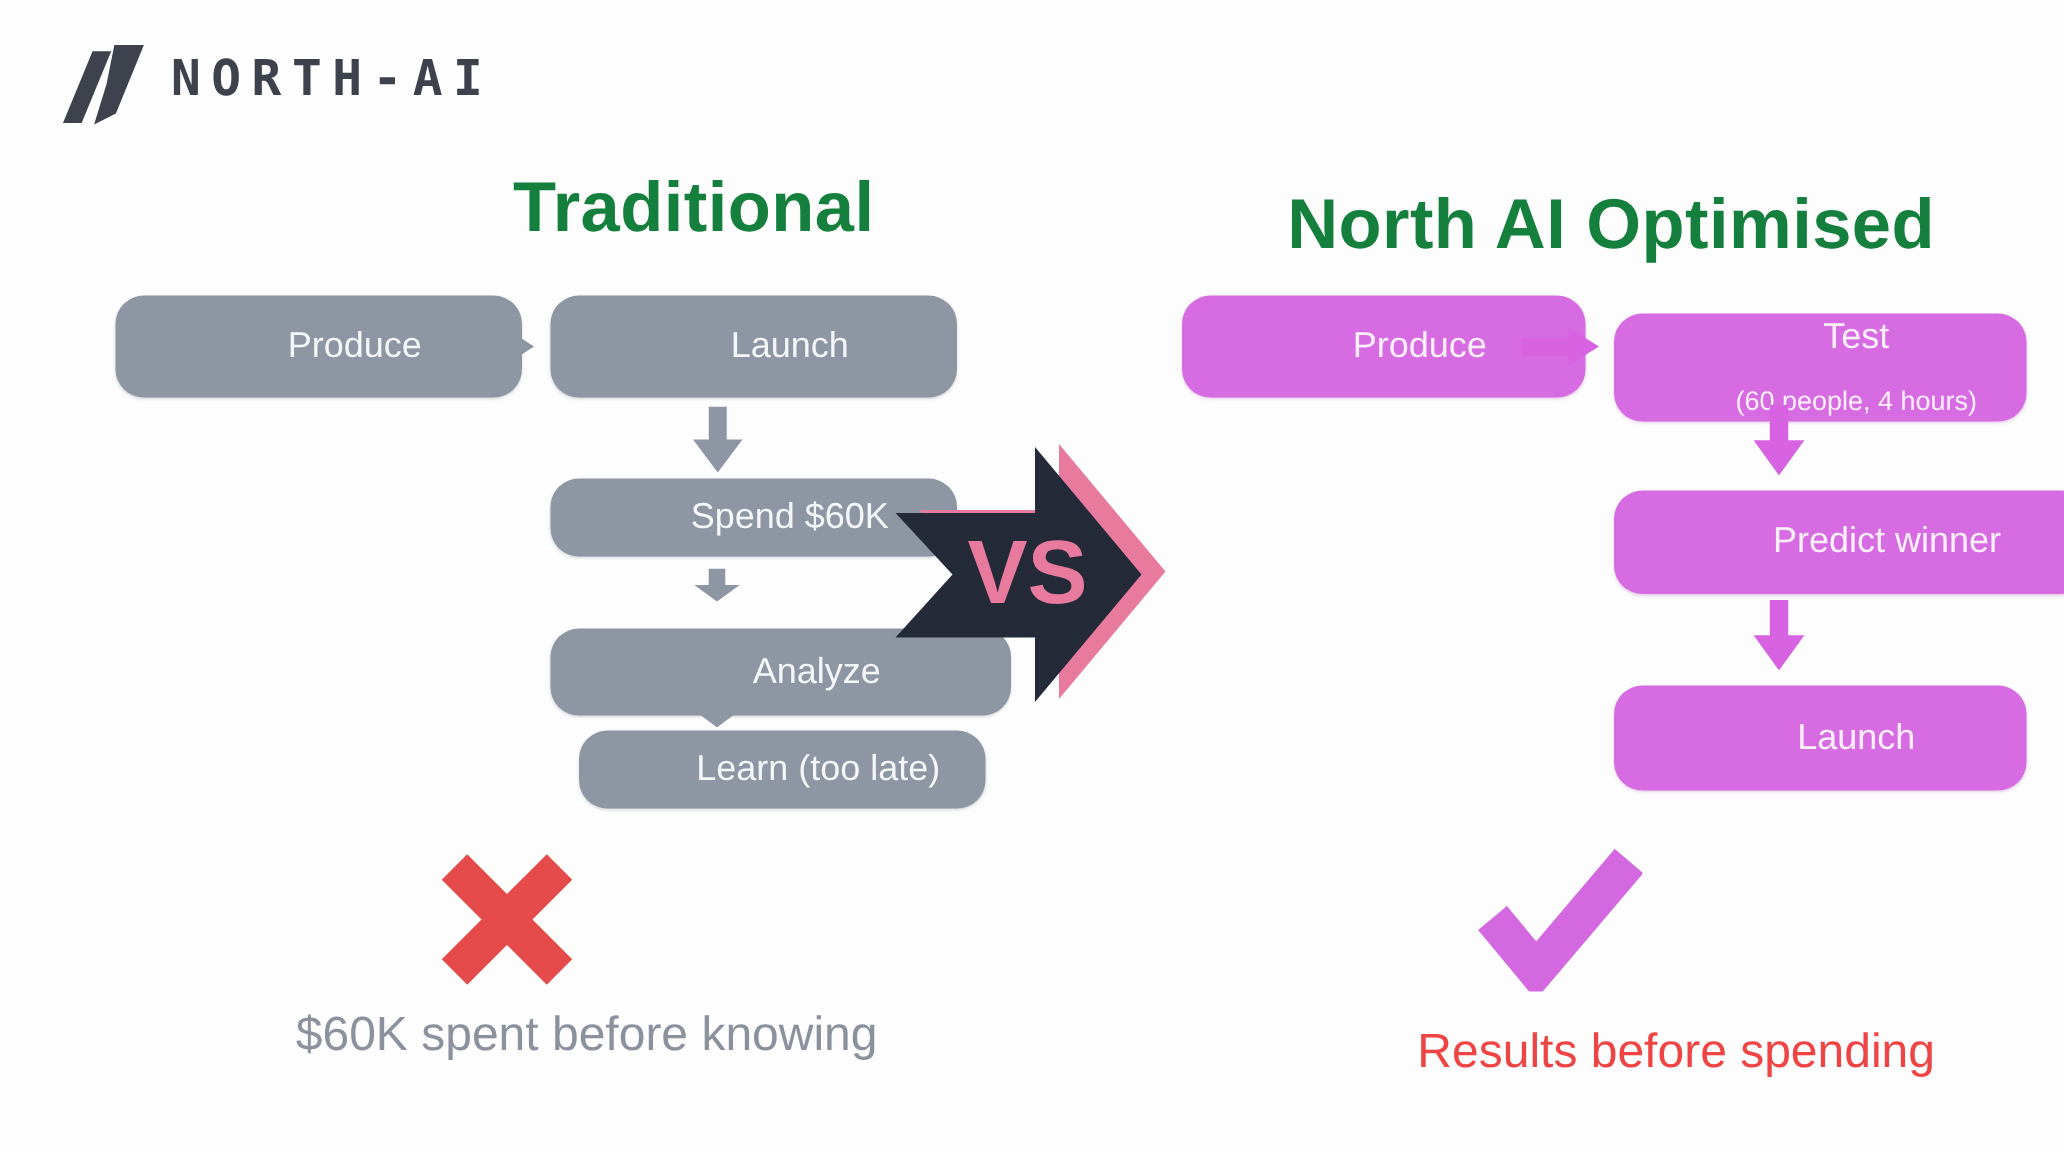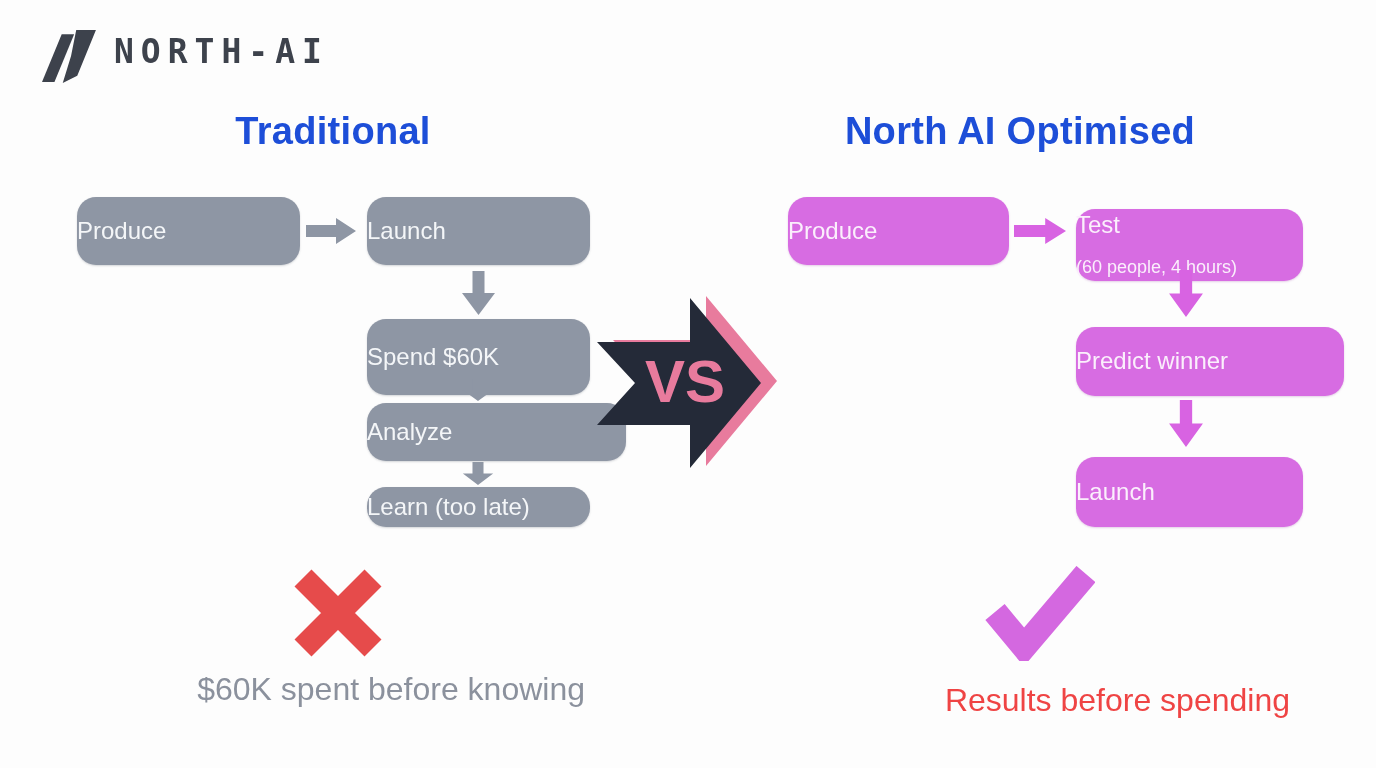--- a/index.html
+++ b/index.html
@@ -11,40 +11,40 @@
   
   .logo{position:absolute;left:42px;top:28px;display:flex;align-items:flex-start;}
   .logo svg{display:block;}
   .brand-name{
     font-family:"DejaVu Sans Mono", monospace;
     font-size:33px;font-weight:700;letter-spacing:7px;color:#3d424c;
     margin-left:16px;margin-top:4px;
   }
   
   .col-heading{
-    position:absolute;top:110px;width:500px;text-align:center;
-    font-size:38px;font-weight:700;color:#1d4ed8;letter-spacing:.3px;
+    position:absolute;top:110px;width:500px;text-align:right;
+    font-size:47px;font-weight:700;color:#15803d;letter-spacing:.3px;
   }
   .heading-left{left:83px;}
-  .heading-right{left:770px;}
+  .heading-right{left:790px;margin-top:11px;}
   
   .box{
     position:absolute;border-radius:19px;
-    display:flex;flex-direction:column;align-items:flex-start;justify-content:center;
-    font-size:24px;line-height:1.1;text-align:center;
+    display:flex;flex-direction:column;align-items:center;justify-content:center;
+    font-size:24px;line-height:1.1;text-align:center;padding-left:48px;
   }
   .box.gray{background:#8e96a4;color:#f4f6f8;box-shadow:0 1px 2px rgba(90,98,112,.25);}
   .box.magenta{background:#d76ce2;color:#fbeffc;box-shadow:0 1px 2px rgba(160,70,170,.25);}
   .box .sub{font-size:18px;margin-top:19px;}
   
   .b-produce-t{left:77px;top:197px;width:223px;height:68px;}
   .b-launch-t{left:367px;top:197px;width:223px;height:68px;}
-  .b-spend{left:367px;top:319px;width:223px;height:76px;}
-  .b-analyze{left:367px;top:403px;width:259px;height:58px;}
-  .b-learn{left:367px;top:487px;width:223px;height:40px;}
+  .b-spend{left:367px;top:319px;width:223px;height:52px;}
+  .b-analyze{left:367px;top:419px;width:259px;height:58px;}
+  .b-learn{left:386px;top:487px;width:223px;height:52px;}
   
   .b-produce-n{left:788px;top:197px;width:221px;height:68px;}
   .b-test{left:1076px;top:209px;width:227px;height:72px;}
   .b-predict{left:1076px;top:327px;width:268px;height:69px;}
   .b-launch-n{left:1076px;top:457px;width:227px;height:70px;}
   
   .arr{position:absolute;}
   .gray-fill{fill:#8e96a4;}
   .magenta-fill{fill:#d863e2;}
   

